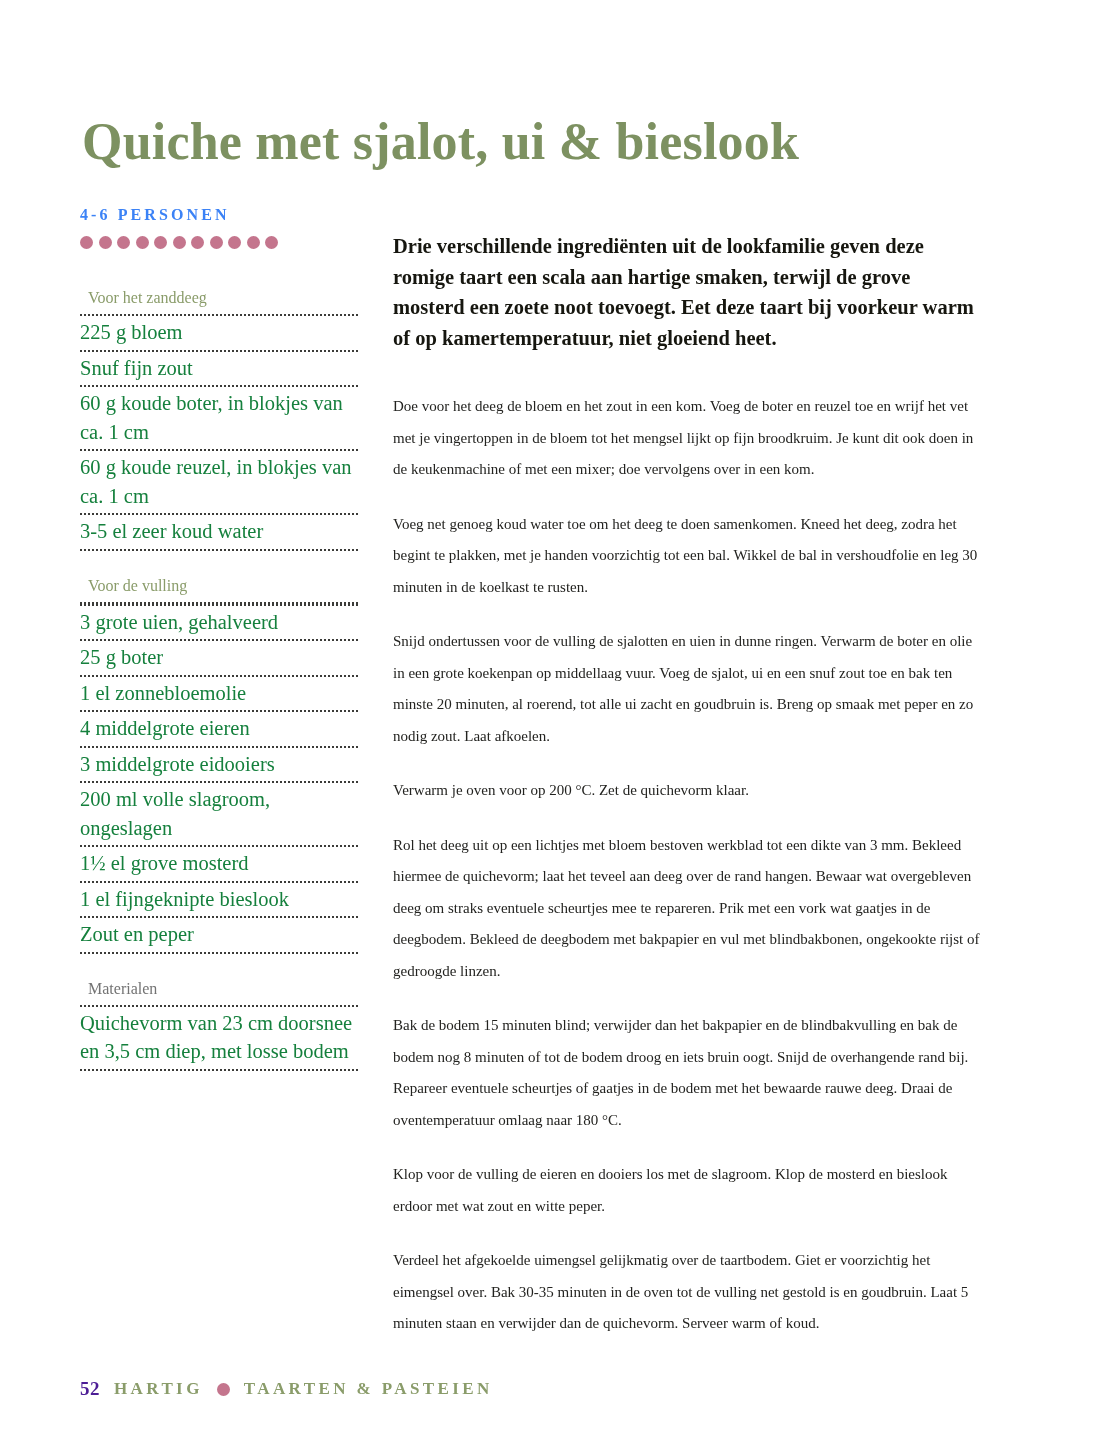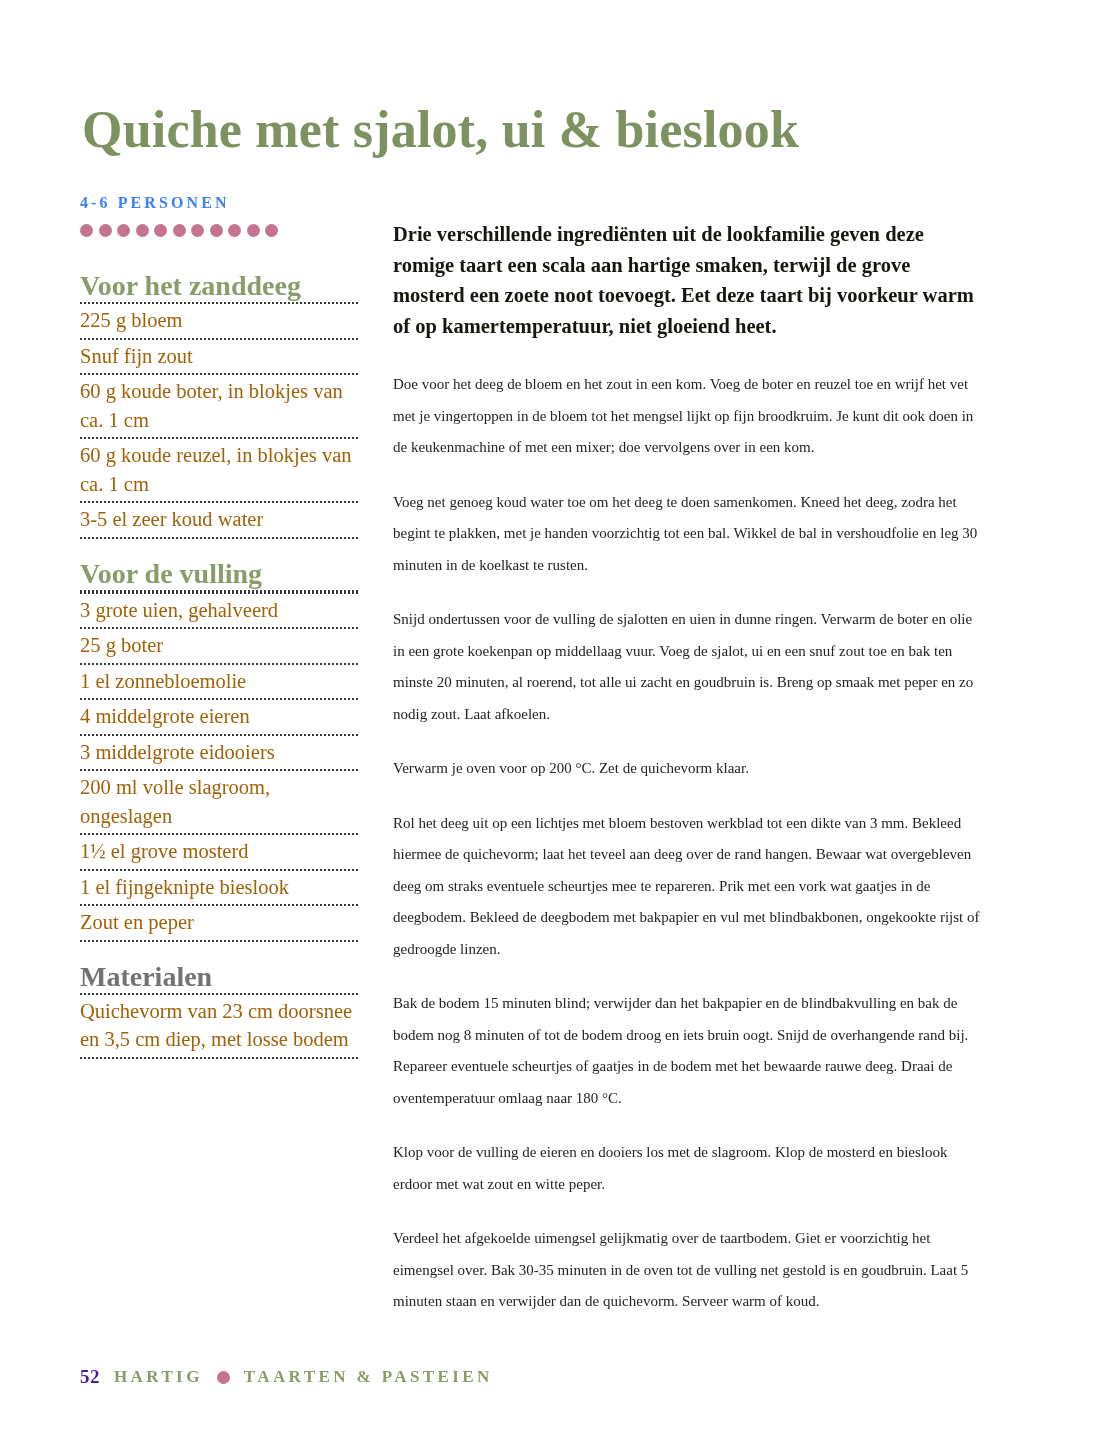--- a/index.html
+++ b/index.html
@@ -11,21 +11,21 @@
     width: 1107px;
     height: 1440px;
     position: relative;
     font-family: "Liberation Serif", "DejaVu Serif", serif;
     color: #1d1d1b;
     overflow: hidden;
   }
 
   .page {
     position: absolute;
-    left: 0; top: 4px;
+    left: 0; top: 16px;
     width: 1107px;
     height: 1168px;
   }
 
   
   .recipe-title {
     position: absolute;
     left: 82px;
     top: 60px;
     width: 940px;
@@ -63,57 +63,57 @@
     width: 13px;
     height: 13px;
     border-radius: 50%;
     background: #c4758d;
     display: block;
   }
 
   .ing-group { margin-bottom: 22px; }
 
   .ing-head {
-    font-size: 28px;
-    font-weight: 700;
+    font-size: 16px;
+    font-weight: 400;
     color: #8a9c6a;
-    margin: 0 0 3px 0;
+    margin: 0 0 3px 8px;
     line-height: 26px;
   }
 
   .rule {
     border: 0;
     border-top: 2px dotted #2b2b28;
     margin: 0;
     height: 0;
     width: 278px;
     opacity: .92;
   }
 
   .ing-item {
     font-size: 20.5px;
     line-height: 28.5px;
     padding: 2px 0 3px 0;
-    color: #a16207;
+    color: #15803d;
   }
 
   
   .right-col {
     position: absolute;
     left: 393px;
     top: 215px;
     width: 594px;
   }
 
   .intro {
     font-size: 20.5px;
     line-height: 30.5px;
     font-weight: 700;
     color: #16160f;
-    margin: 0 0 28px 0;
+    margin: 0 0 38px 0;
   }
 
   .step {
     font-size: 15px;
     line-height: 31.5px;
     margin: 0 0 23px 0;
     color: #232320;
   }
 
   

